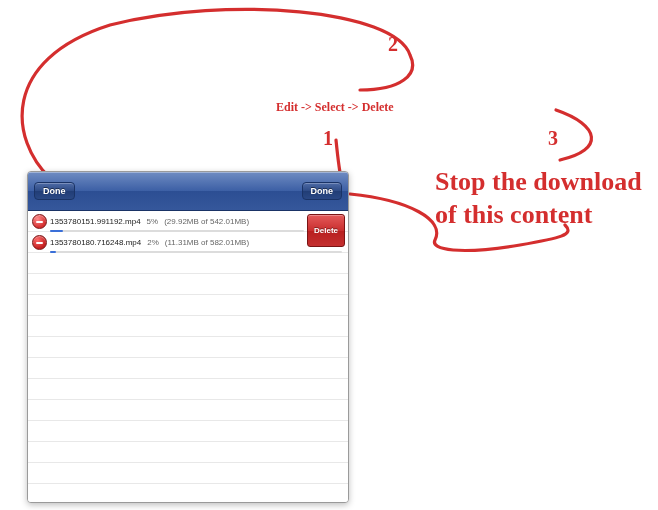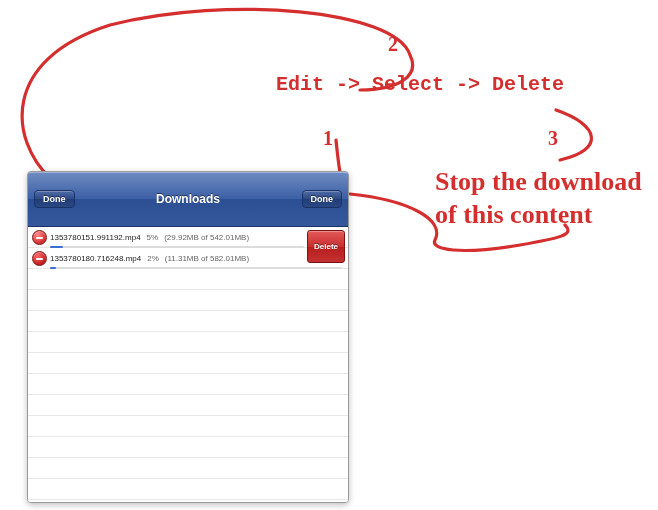--- a/index.html
+++ b/index.html
@@ -51,21 +51,21 @@
     overflow: hidden;
   }
 
   .navbar {
     height: 30px;
     background: linear-gradient(to bottom, #6f8cc2 0%, #3c5fa5 50%, #2c4e93 51%, #35579b 100%);
     border-bottom: 1px solid #1a3366;
     display: flex;
     align-items: center;
     justify-content: space-between;
-    padding: 12px 6px;
+    padding: 4px 6px;
     box-shadow: inset 0 1px 0 rgba(255,255,255,0.35);
   }
   .nav-title {
     color: #fff;
     font-weight: 700;
     font-size: 12px;
     text-shadow: 0 -1px 0 rgba(0,0,0,0.5);
     position: absolute;
     left: 0; right: 0;
     text-align: center;
@@ -201,36 +201,35 @@
 
   <path d="M 55 234
            C 60 280, 68 345, 95 400
            C 100 408, 110 412, 118 412"></path>
 
   <path d="M 38 176 C 42 172, 48 172, 52 176"></path>
 </svg>
 
 <div class="annotation" style="top:32px; left:388px; font-size:20px;">2</div>
 
-<div class="annotation" style="top:72px; left:276px; font-size:20px;font-family:Liberation Mono, monospace;">Edit -&gt; Select -&gt; Delete</div>
+<div class="annotation" style="top:100px; left:276px; font-size:12px;">Edit -&gt; Select -&gt; Delete</div>
 
 <div class="annotation" style="top:126px; left:323px; font-size:20px;">1</div>
 
 <div class="annotation" style="top:126px; left:548px; font-size:20px;">3</div>
 
 <div class="annotation" style="top:166px; left:435px; font-size:26px;">Stop the download
 of this content</div>
 
 <div class="annotation" style="top:398px; left:126px; font-size:22px;">Download list</div>
 
 <div class="panel">
 
   <div class="navbar">
     <div class="nav-btn">Done</div>
-    <div class="nav-title">Downloads</div>
     <div class="nav-btn">Done</div>
   </div>
 
   <div class="list">
 
     <div class="row with-delete">
       <div class="icon-slot">
         <div class="stop-circle glossy">
             <div class="bar"></div>
           </div>

